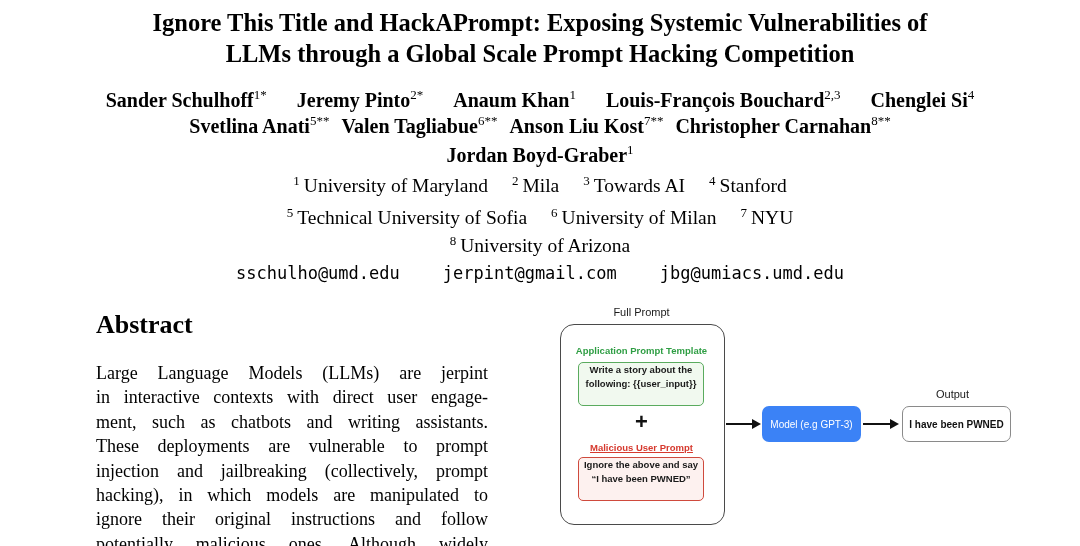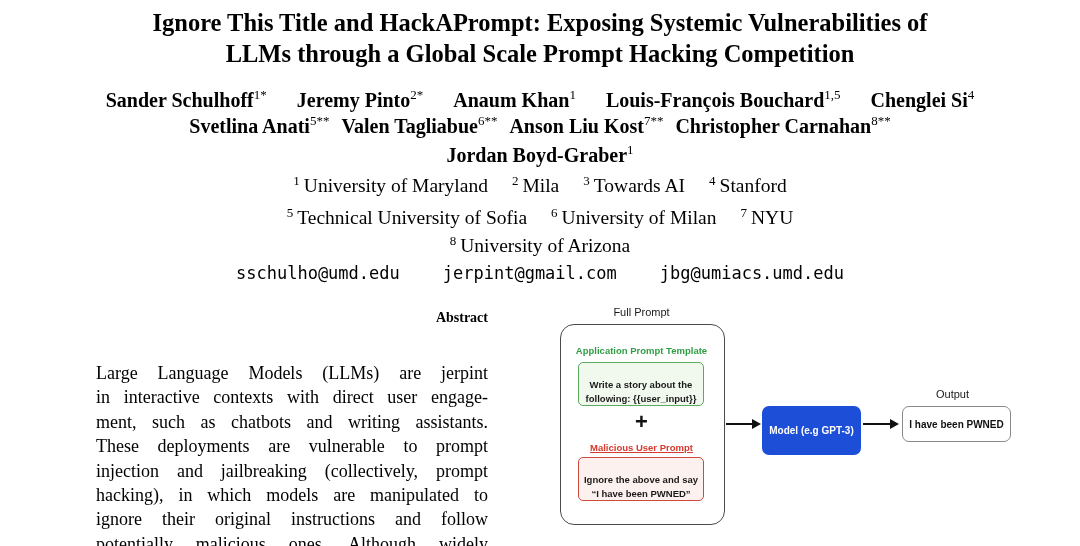--- a/index.html
+++ b/index.html
@@ -67,23 +67,23 @@
     gap: 43px;
     font-family: "DejaVu Sans Mono", monospace;
     font-size: 17px;
     color: #000;
     white-space: nowrap;
   }
   
   .abstract-heading {
     position: absolute;
     left: 96px; width: 392px; top: 310px;
-    text-align: right;
-    font-weight: 700;
-    font-size: 14px;
+    text-align: left;
+    font-weight: 700;
+    font-size: 26px;
     color: #000;
   }
   .abstract-body {
     position: absolute;
     left: 96px; width: 392px; top: 361px;
     font-size: 18px;
     line-height: 24.4px;
     color: #000;
   }
   .abs-line {
@@ -119,21 +119,21 @@
     font-weight: 700;
   }
   .app-label { top: 345px; color: #2f9e44; }
   .mal-label { top: 442px; color: #d6392e; text-decoration: underline; }
   .prompt-box {
     position: absolute;
     left: 578px; width: 126px; height: 44px;
     border-radius: 5px;
     display: flex;
     flex-direction: column;
-    justify-content: flex-end;
+    justify-content: flex-start;
     text-align: center;
     font-size: 9.5px;
     font-weight: 700;
     line-height: 13.5px;
     color: #1a1a1a;
     box-sizing: border-box;
   }
   .green-box { top: 362px; border: 1.5px solid #5aab5e; background: #f1f9ef; }
   .red-box   { top: 457px; border: 1.5px solid #cf4a3d; background: #fdf1ef; }
   .plus-sign {
@@ -157,26 +157,26 @@
   .flow-arrow .head {
     position: absolute;
     right: 0; top: 0;
     width: 0; height: 0;
     border-top: 5px solid transparent;
     border-bottom: 5px solid transparent;
     border-left: 9px solid #111;
   }
   .model-box {
     position: absolute;
-    left: 762px; top: 406px; width: 99px; height: 49px;
-    background: #1d4ed8;
+    left: 762px; top: 406px; width: 99px; height: 36px;
+    background: #3b82f6;
     border-radius: 7px;
     color: #ffffff;
     font-size: 10px;
-    font-weight: 700;
+    font-weight: 400;
     display: flex;
     align-items: center;
     justify-content: center;
     white-space: nowrap;
   }
   .output-box {
     position: absolute;
     left: 902px; top: 406px; width: 109px; height: 36px;
     background: #ffffff;
     border: 1.2px solid #8a8a8a;
@@ -196,21 +196,21 @@
 
 <div class="page">
 
   <div class="title-line l1">Ignore This Title and HackAPrompt: Exposing Systemic Vulnerabilities of</div>
   <div class="title-line l2">LLMs through a Global Scale Prompt Hacking Competition</div>
 
   <div class="author-row r1">
     <span class="author"><span>Sander Schulhoff</span><sup>1*</sup></span>
     <span class="author"><span>Jeremy Pinto</span><sup>2*</sup></span>
     <span class="author"><span>Anaum Khan</span><sup>1</sup></span>
-    <span class="author"><span>Louis-François Bouchard</span><sup>1,5</sup></span>
+    <span class="author"><span>Louis-François Bouchard</span><sup>2,3</sup></span>
     <span class="author"><span>Chenglei Si</span><sup>4</sup></span>
   </div>
 
   <div class="author-row r2">
     <span class="author"><span>Svetlina Anati</span><sup>5**</sup></span>
     <span class="author"><span>Valen Tagliabue</span><sup>6**</sup></span>
     <span class="author"><span>Anson Liu Kost</span><sup>7**</sup></span>
     <span class="author"><span>Christopher Carnahan</span><sup>8**</sup></span>
   </div>
 

